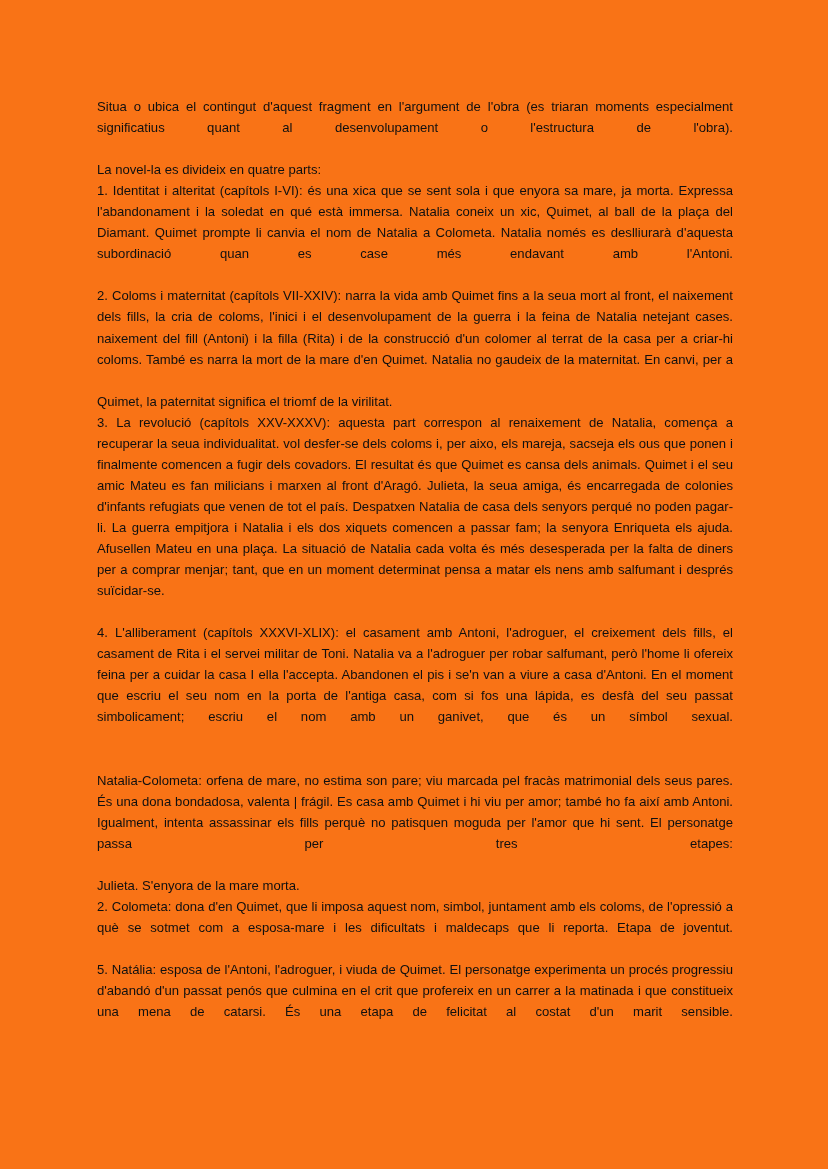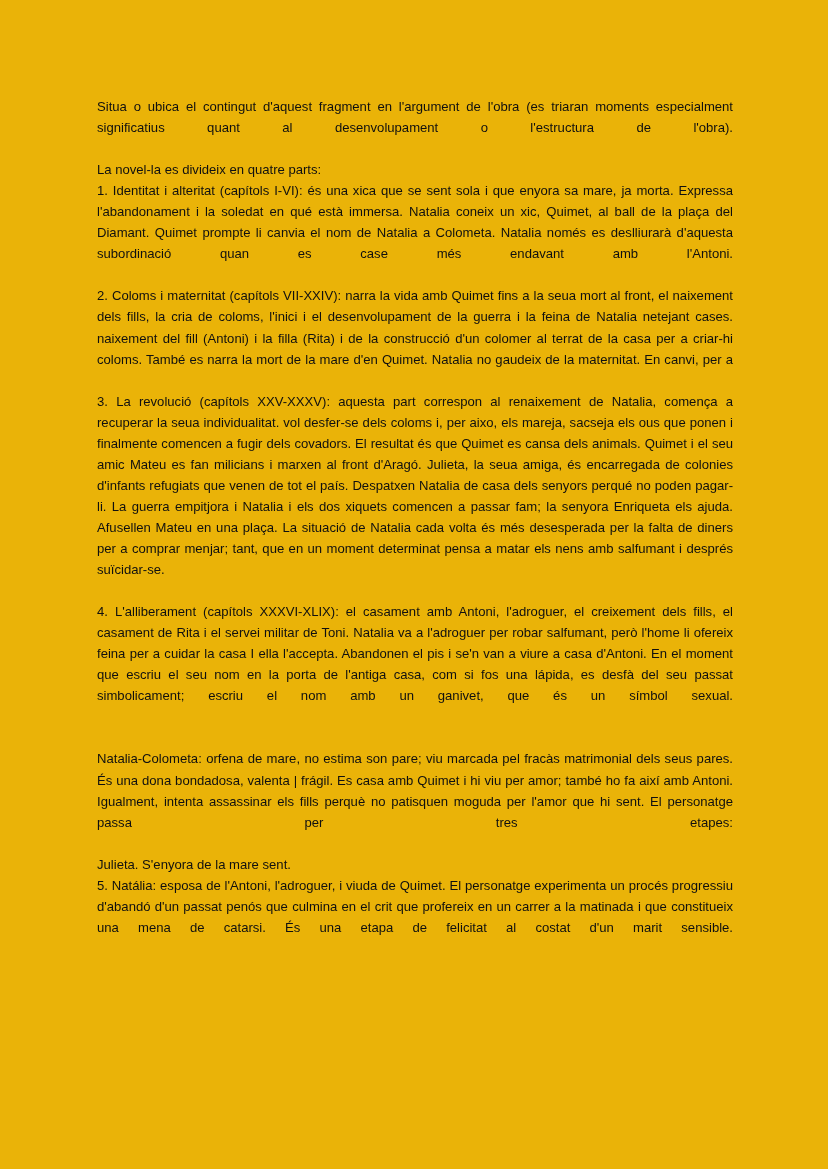--- a/index.html
+++ b/index.html
@@ -10,21 +10,21 @@
   }
   body {
     font-family: "Liberation Sans", sans-serif;
     color: #101010;
   }
   .page {
     position: relative;
     width: 828px;
     height: 1169px;
     margin: 0 auto;
-    background: #eab308;
+    background: #f97316;
     overflow: hidden;
     box-sizing: border-box;
     padding-left: 16px;
   }
   .text-block {
     position: absolute;
     left: 97px;
     top: 96px;
     width: 636px;
   }
@@ -53,26 +53,28 @@
 <body>
 
 <div class="page">
   <div class="text-block">
 
     <div>
       <p class="seg">Situa o ubica el contingut d'aquest fragment en l'argument de l'obra (es triaran moments especialment significatius quant al desenvolupament o l'estructura de l'obra).</p>
       <p class="seg flush">La novel-la es divideix en quatre parts:</p>
       <p class="seg">1. Identitat i alteritat (capítols I-VI): és una xica que se sent sola i que enyora sa mare, ja morta. Expressa l'abandonament i la soledat en qué està immersa. Natalia coneix un xic, Quimet, al ball de la plaça del Diamant. Quimet prompte li canvia el nom de Natalia a Colometa. Natalia només es deslliurarà d'aquesta subordinació quan es case més endavant amb l'Antoni.</p>
       <p class="seg">2. Coloms i maternitat (capítols VII-XXIV): narra la vida amb Quimet fins a la seua mort al front, el naixement dels fills, la cria de coloms, l'inici i el desenvolupament de la guerra i la feina de Natalia netejant cases. naixement del fill (Antoni) i la filla (Rita) i de la construcció d'un colomer al terrat de la casa per a criar-hi coloms. També es narra la mort de la mare d'en Quimet. Natalia no gaudeix de la maternitat. En canvi, per a</p>
+      <p class="seg flush">Quimet, la paternitat significa el triomf de la virilitat.</p>
       <p class="seg">3. La revolució (capítols XXV-XXXV): aquesta part correspon al renaixement de Natalia, comença a recuperar la seua individualitat. vol desfer-se dels coloms i, per aixo, els mareja, sacseja els ous que ponen i finalmente comencen a fugir dels covadors. El resultat és que Quimet es cansa dels animals. Quimet i el seu amic Mateu es fan milicians i marxen al front d'Aragó. Julieta, la seua amiga, és encarregada de colonies d'infants refugiats que venen de tot el país. Despatxen Natalia de casa dels senyors perqué no poden pagar-li. La guerra empitjora i Natalia i els dos xiquets comencen a passar fam; la senyora Enriqueta els ajuda. Afusellen Mateu en una plaça. La situació de Natalia cada volta és més desesperada per la falta de diners per a comprar menjar; tant, que en un moment determinat pensa a matar els nens amb salfumant i després suïcidar-se.</p>
       <p class="seg">4. L'alliberament (capítols XXXVI-XLIX): el casament amb Antoni, l'adroguer, el creixement dels fills, el casament de Rita i el servei militar de Toni. Natalia va a l'adroguer per robar salfumant, però l'home li ofereix feina per a cuidar la casa I ella l'accepta. Abandonen el pis i se'n van a viure a casa d'Antoni. En el moment que escriu el seu nom en la porta de l'antiga casa, com si fos una lápida, es desfà del seu passat simbolicament; escriu el nom amb un ganivet, que és un símbol sexual.</p>
     </div>
 
     <div class="spacer"></div>
 
     <div>
       <p class="seg">Natalia-Colometa: orfena de mare, no estima son pare; viu marcada pel fracàs matrimonial dels seus pares. És una dona bondadosa, valenta | frágil. Es casa amb Quimet i hi viu per amor; també ho fa així amb Antoni. Igualment, intenta assassinar els fills perquè no patisquen moguda per l'amor que hi sent. El personatge passa per tres etapes:</p>
-      <p class="seg flush">Julieta. S'enyora de la mare sent.</p>
+      <p class="seg flush">Julieta. S'enyora de la mare morta.</p>
+      <p class="seg">2. Colometa: dona d'en Quimet, que li imposa aquest nom, simbol, juntament amb els coloms, de l'opressió a què se sotmet com a esposa-mare i les dificultats i maldecaps que li reporta. Etapa de joventut.</p>
       <p class="seg">5. Natália: esposa de l'Antoni, l'adroguer, i viuda de Quimet. El personatge experimenta un procés progressiu d'abandó d'un passat penós que culmina en el crit que profereix en un carrer a la matinada i que constitueix una mena de catarsi. És una etapa de felicitat al costat d'un marit sensible.</p>
     </div>
 
   </div>
 </div>
 
 </body></html>

